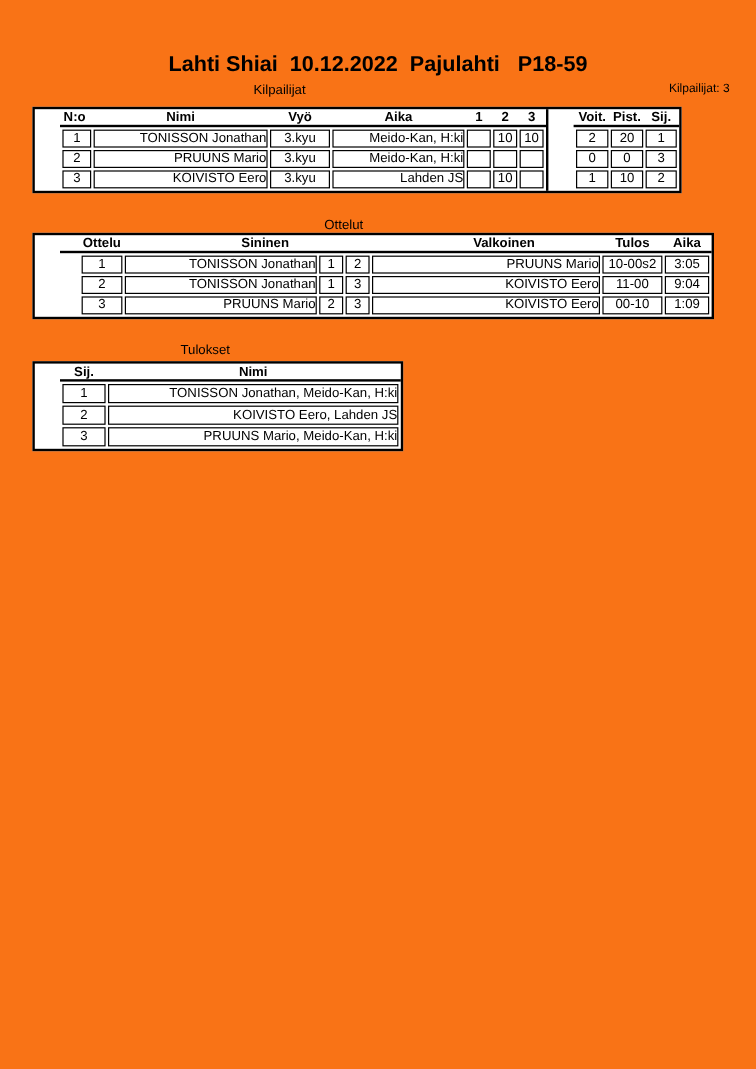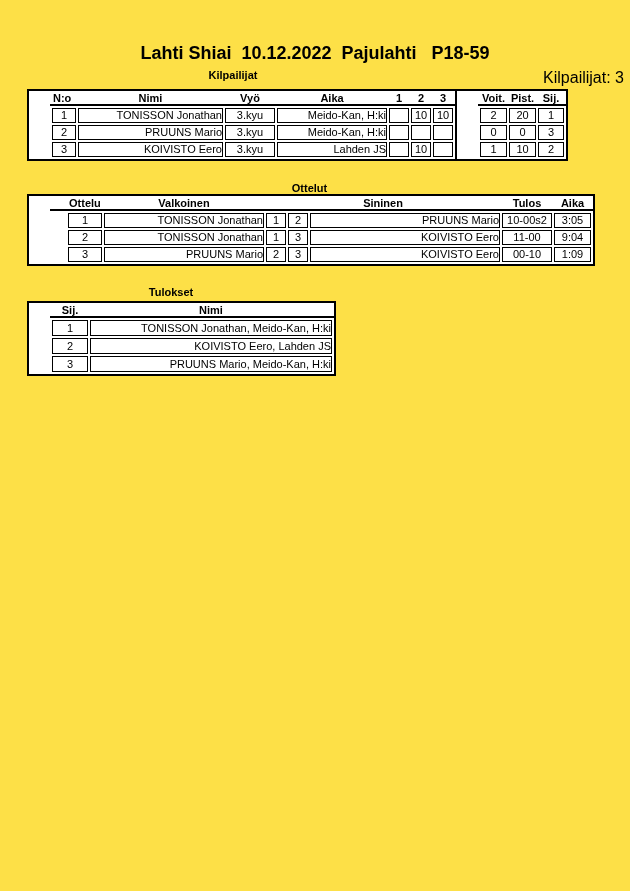--- a/index.html
+++ b/index.html
@@ -2,31 +2,31 @@
 <html><head>
 <meta charset="utf-8">
 <style>
   * { margin: 0; padding: 0; box-sizing: border-box; }
   html, body { background: #ffffff; }
   body {
     width: 630px; height: 891px;
     font-family: "Liberation Sans", sans-serif;
     color: #000;
   }
-  .page { position: relative; width: 630px; height: 891px; background: #fde047; overflow: hidden; }
+  .page { position: relative; width: 630px; height: 891px; background: #f97316; overflow: hidden; }
 
   .title {
     position: absolute; top: 43px; left: 0; width: 630px;
     text-align: center; font-size: 18px; font-weight: bold; white-space: pre;
   }
-  .sec-label { position: absolute; font-size: 11px; font-weight: bold; text-align: center; }
+  .sec-label { position: absolute; font-size: 11px; font-weight: normal; text-align: center; }
   .label-kilpailijat { top: 69px; left: 0; width: 466px; }
-  .label-ottelut    { top: 182px; left: 44px; width: 531px; }
+  .label-ottelut    { top: 182px; left: 21px; width: 531px; }
   .label-tulokset   { top: 286px; left: 27px; width: 288px; }
-  .count-label { position: absolute; top: 69px; right: 6px; font-size: 16px; }
+  .count-label { position: absolute; top: 69px; right: 22px; font-size: 10px; }
 
   .tbl { position: absolute; display: flex; border: 2px solid #000; background: #fff; }
   .tbl1 { top: 89px;  left: 27px; }
   .tbl2 { top: 194px; left: 27px; }
   .tbl3 { top: 301px; left: 27px; }
 
   .sec { display: flex; flex-direction: column; padding-left: 21px; }
   .sec-r { border-left: 2px solid #000; align-items: center; }
 
   .thead {
@@ -141,22 +141,22 @@
       </div>
     </div>
   </div>
 
   <div class="sec-label label-ottelut">Ottelut</div>
 
   <div class="tbl tbl2">
     <div class="sec">
       <div class="thead">
         <div class="th hleft w-ott">Ottelu</div>
+        <div class="th w-sinh">Sininen</div>
         <div class="th w-valk">Valkoinen</div>
-        <div class="th w-sinh">Sininen</div>
         <div class="th w-tulos">Tulos</div>
         <div class="th w-aika">Aika</div>
       </div>
       <div class="rows">
         <div class="tr">
           <div class="td w-ott">1</div>
           <div class="td left w-valk">TONISSON Jonathan</div>
           <div class="td w-n">1</div>
           <div class="td w-n">2</div>
           <div class="td left w-sin">PRUUNS Mario</div>

